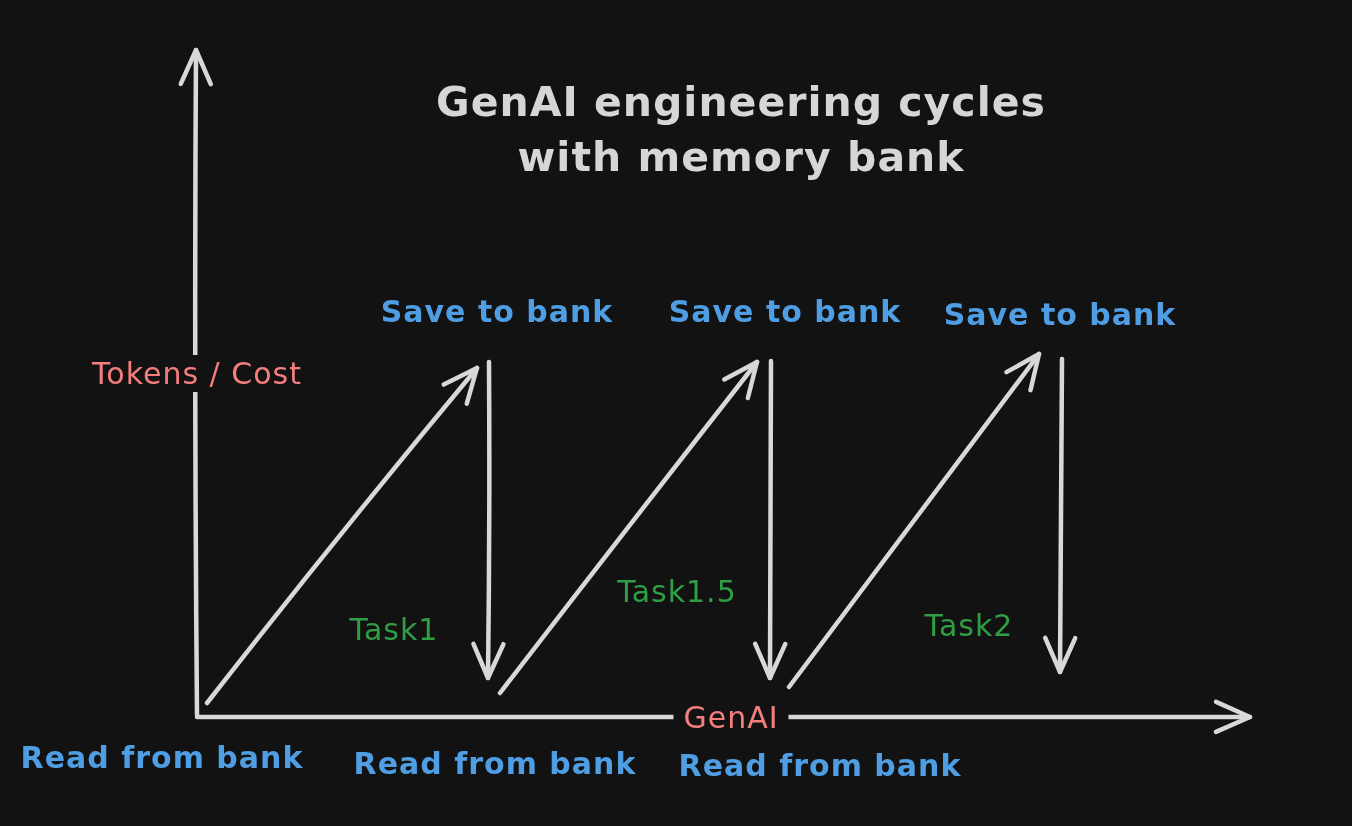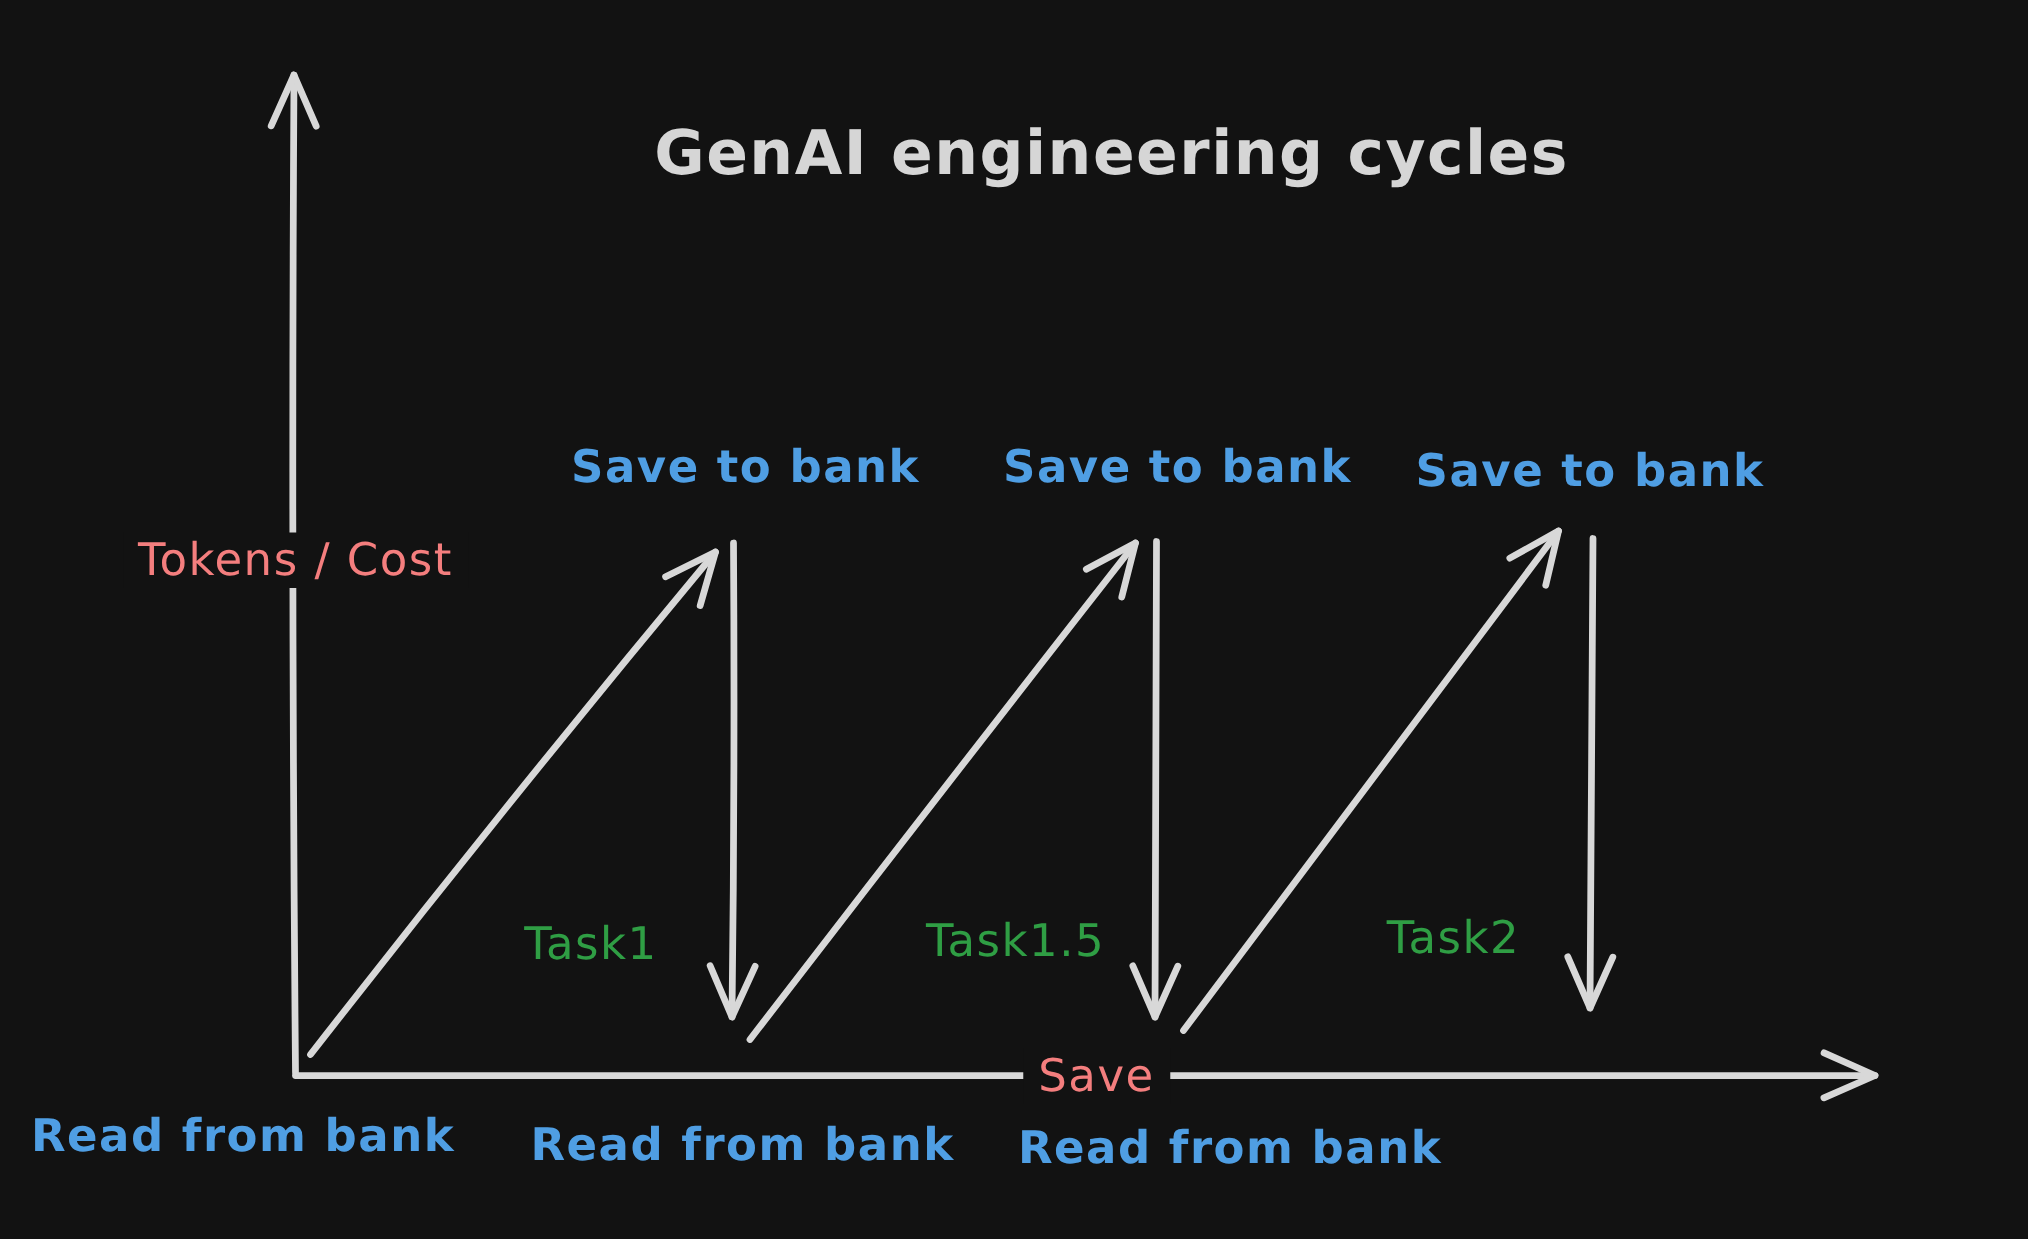--- a/index.html
+++ b/index.html
@@ -65,29 +65,30 @@
     <path d="M 489 362 Q 490 520 488 678" marker-end="url(#arrowhead)"></path>
 
     <path d="M 500 693 Q 627 528 757 362" marker-end="url(#arrowhead)"></path>
     <path d="M 771 361 Q 771 520 770 678" marker-end="url(#arrowhead)"></path>
 
     <path d="M 789 687 Q 913 521 1039 354" marker-end="url(#arrowhead)"></path>
     <path d="M 1062 359 Q 1061 515 1060 672" marker-end="url(#arrowhead)"></path>
   </svg>
 
   <div class="title" style="top:78px">GenAI engineering cycles</div>
+  <div class="title" style="top:133px">with memory bank</div>
 
   <div class="lbl salmon on-axis" style="left:197px;top:355px">Tokens / Cost</div>
-  <div class="lbl salmon on-axis" style="left:731px;top:699px">Save</div>
+  <div class="lbl salmon on-axis" style="left:731px;top:699px">GenAI</div>
 
   <div class="lbl blue" style="left:497px;top:295px">Save to bank</div>
   <div class="lbl blue" style="left:785px;top:295px">Save to bank</div>
   <div class="lbl blue" style="left:1060px;top:298px">Save to bank</div>
 
   <div class="lbl green" style="left:394px;top:613px">Task1</div>
-  <div class="lbl green" style="left:677px;top:611px">Task1.5</div>
+  <div class="lbl green" style="left:677px;top:575px">Task1.5</div>
   <div class="lbl green" style="left:969px;top:609px">Task2</div>
 
   <div class="lbl blue" style="left:162px;top:741px">Read from bank</div>
   <div class="lbl blue" style="left:495px;top:747px">Read from bank</div>
   <div class="lbl blue" style="left:820px;top:749px">Read from bank</div>
 
 </div>
 
 </body></html>

